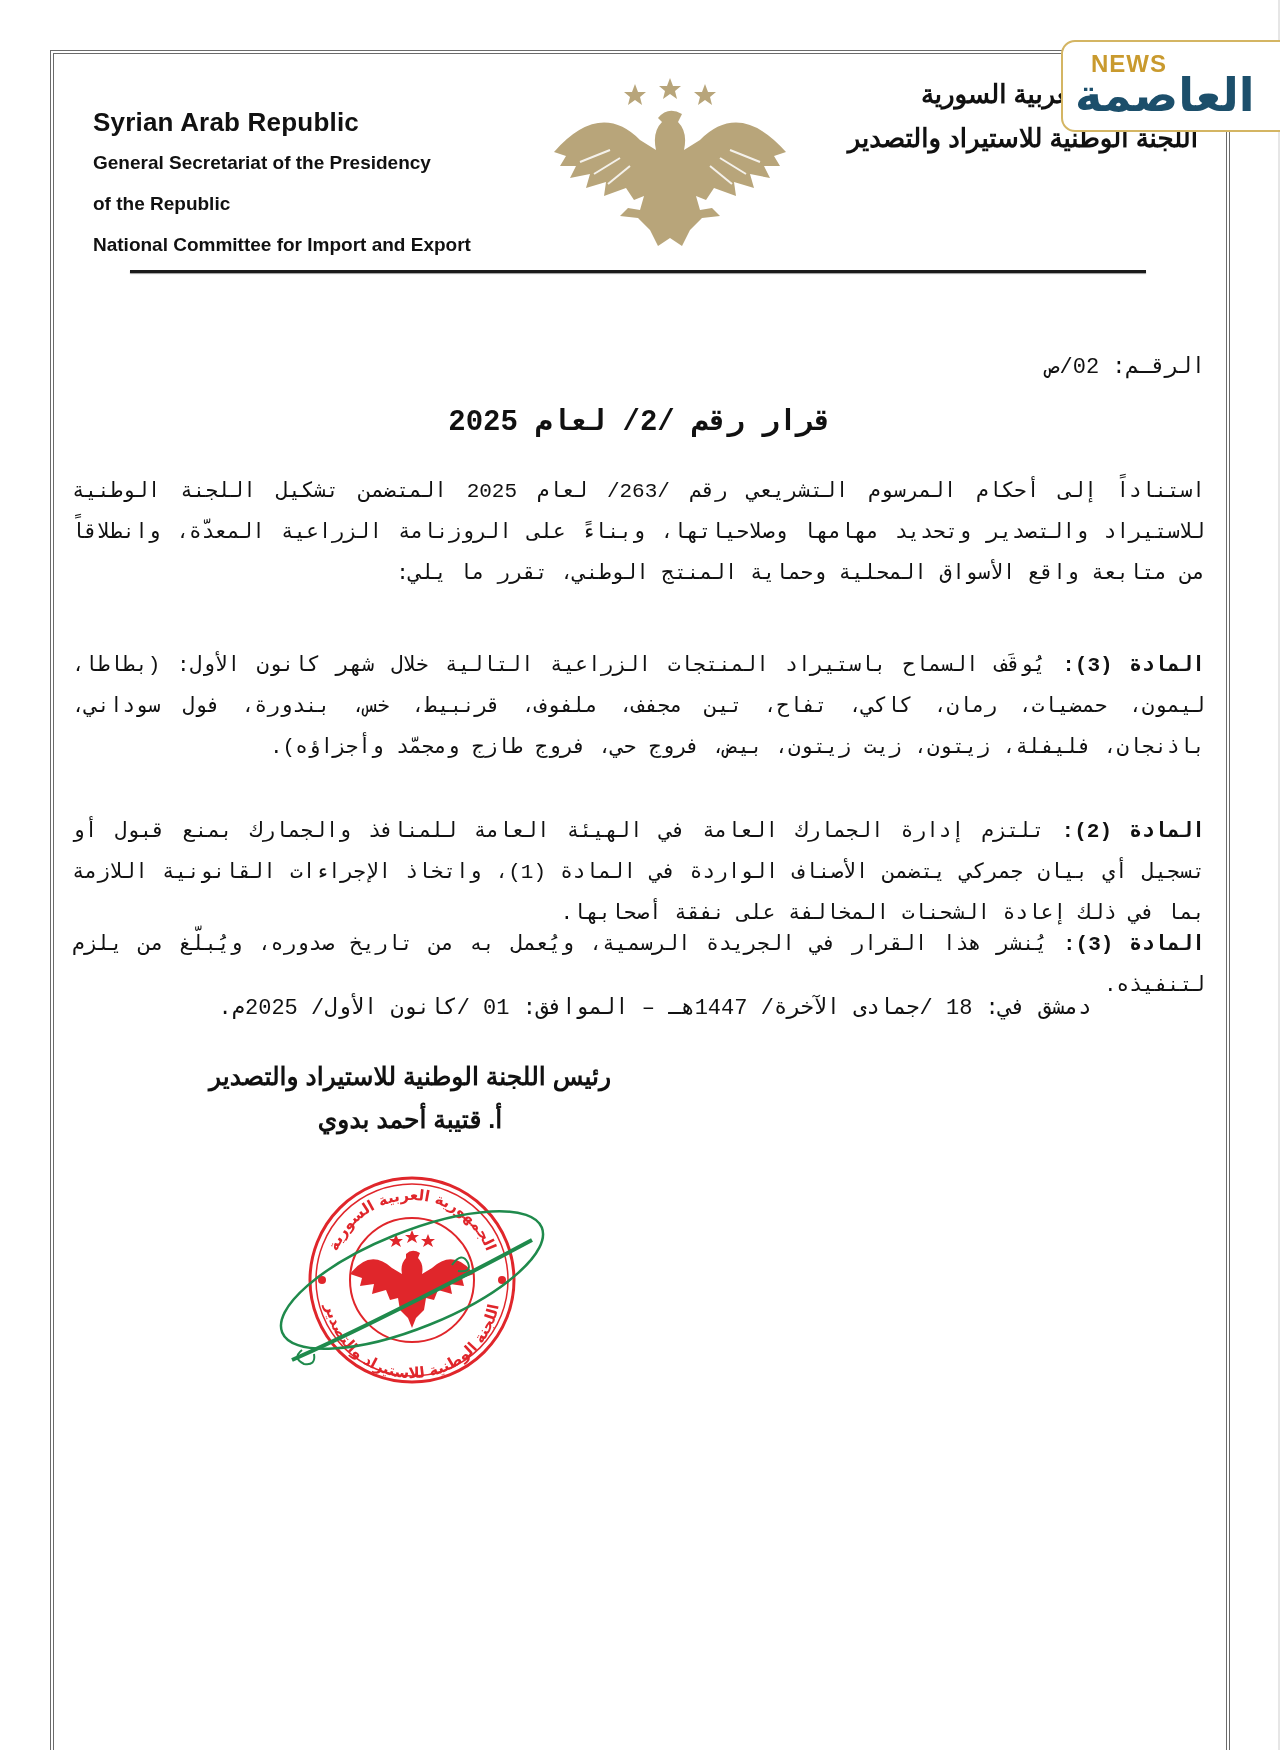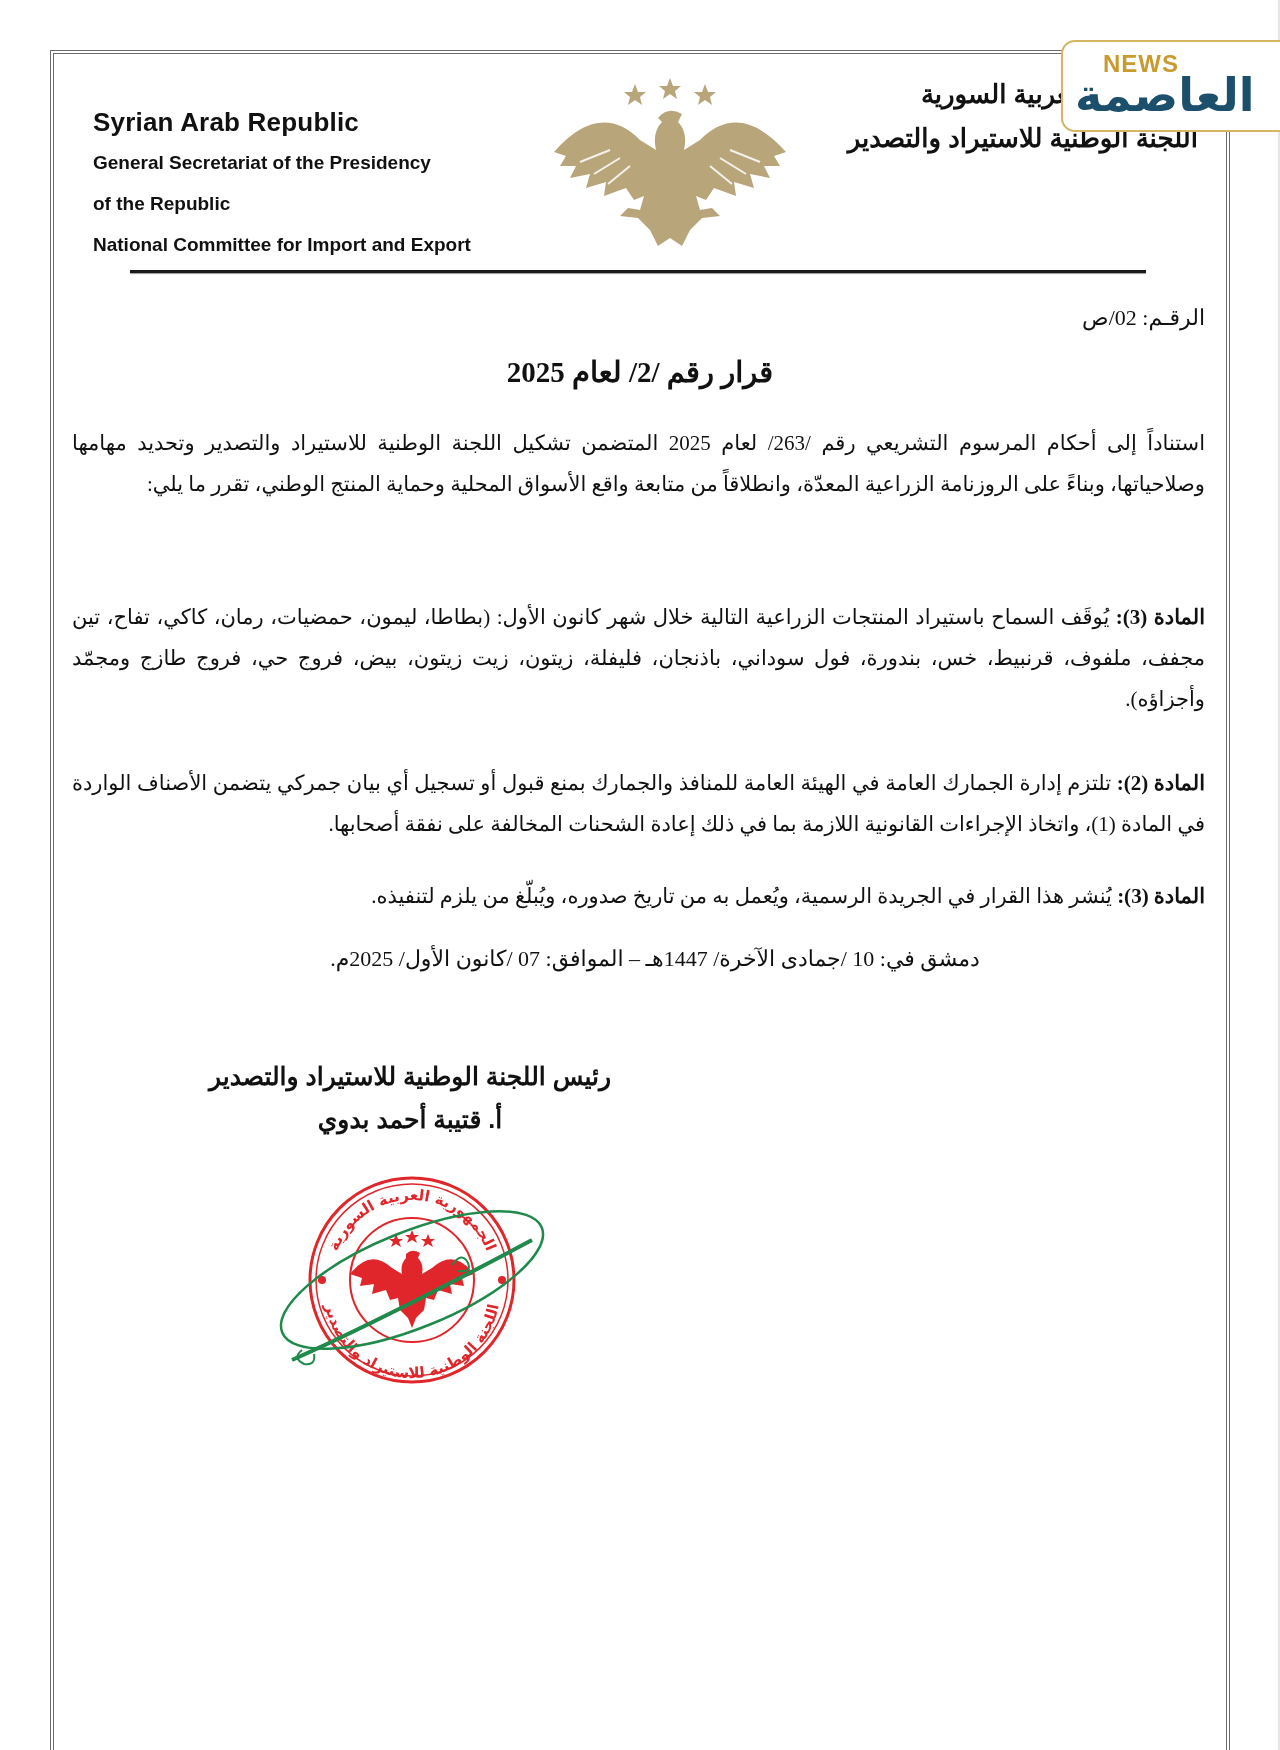--- a/index.html
+++ b/index.html
@@ -23,26 +23,26 @@
     
     .ar-header { position: absolute; right: 82px; top: 78px; direction: rtl; text-align: right; }
     .ar-line { font-size: 26px; font-weight: bold; margin: 0 0 12px 0; line-height: 32px; }
 
     
     .logo-badge {
       position: absolute; left: 1061px; top: 40px; width: 225px; height: 92px;
       border: 2px solid #d4b563; border-radius: 14px 0 0 14px; background: #ffffff;
       box-sizing: border-box; overflow: hidden;
     }
-    .logo-news { position: absolute; left: 40px; top: 8px; font-size: 24px; font-weight: bold; color: #c99a2e; letter-spacing: 1px; }
+    .logo-news { position: absolute; left: 28px; top: 8px; font-size: 24px; font-weight: bold; color: #c99a2e; letter-spacing: 1px; }
     .logo-ar { position: absolute; left: 12px; top: 26px; font-size: 46px; font-weight: bold; color: #1c4f6b; direction: rtl; font-family: "DejaVu Sans", sans-serif; text-align: center; }
 
     .header-rule { position: absolute; left: 130px; top: 270px; width: 1016px; height: 3px; background: #1a1a1a; box-shadow: 0 1px 1px #999; }
 
-    .doc { position: absolute; left: 72px; right: 75px; direction: rtl; text-align: right; font-family: Liberation Serif, serif; }
+    .doc { position: absolute; left: 72px; right: 75px; direction: rtl; text-align: right; font-family: Liberation Mono, monospace; margin-top: 48px; }
 
     .ref-no { top: 305px; font-size: 22px; }
     .decision-title { top: 355px; left: 0; right: 0; text-align: center; font-size: 29px; font-weight: bold; }
 
     .para { font-size: 21px; line-height: 41px; text-align: justify; text-align-last: right; }
     .p-intro { top: 423px; }
     .p-art1 { top: 597px; }
     .p-art2 { top: 763px; }
     .p-art3 { top: 876px; }
     .art-label { font-weight: bold; }
@@ -107,21 +107,21 @@
 </div>
 
 <div class="doc para p-art2">
   <span class="art-label">المادة (2):</span><span> تلتزم إدارة الجمارك العامة في الهيئة العامة للمنافذ والجمارك بمنع قبول أو تسجيل أي بيان جمركي يتضمن الأصناف الواردة في المادة (1)، واتخاذ الإجراءات القانونية اللازمة بما في ذلك إعادة الشحنات المخالفة على نفقة أصحابها.</span>
 </div>
 
 <div class="doc para p-art3">
   <span class="art-label">المادة (3):</span><span> يُنشر هذا القرار في الجريدة الرسمية، ويُعمل به من تاريخ صدوره، ويُبلّغ من يلزم لتنفيذه.</span>
 </div>
 
-<div class="doc date-line">دمشق في: 10 /جمادى الآخرة/ 1447هـ – الموافق: 07 /كانون الأول/ 2025م.</div>
+<div class="doc date-line">دمشق في: 18 /جمادى الآخرة/ 1447هـ – الموافق: 01 /كانون الأول/ 2025م.</div>
 
 <div class="signature">
   <div class="sig-title">رئيس اللجنة الوطنية للاستيراد والتصدير</div>
   <div class="sig-name">أ. قتيبة أحمد بدوي</div>
 </div>
 
 <svg class="stamp" viewBox="0 0 300 220">
   <defs>
     <path id="arcTop" d="M70,110 A80,80 0 0 1 230,110"></path>
     <path id="arcBottom" d="M62,120 A88,88 0 0 0 238,120"></path>

